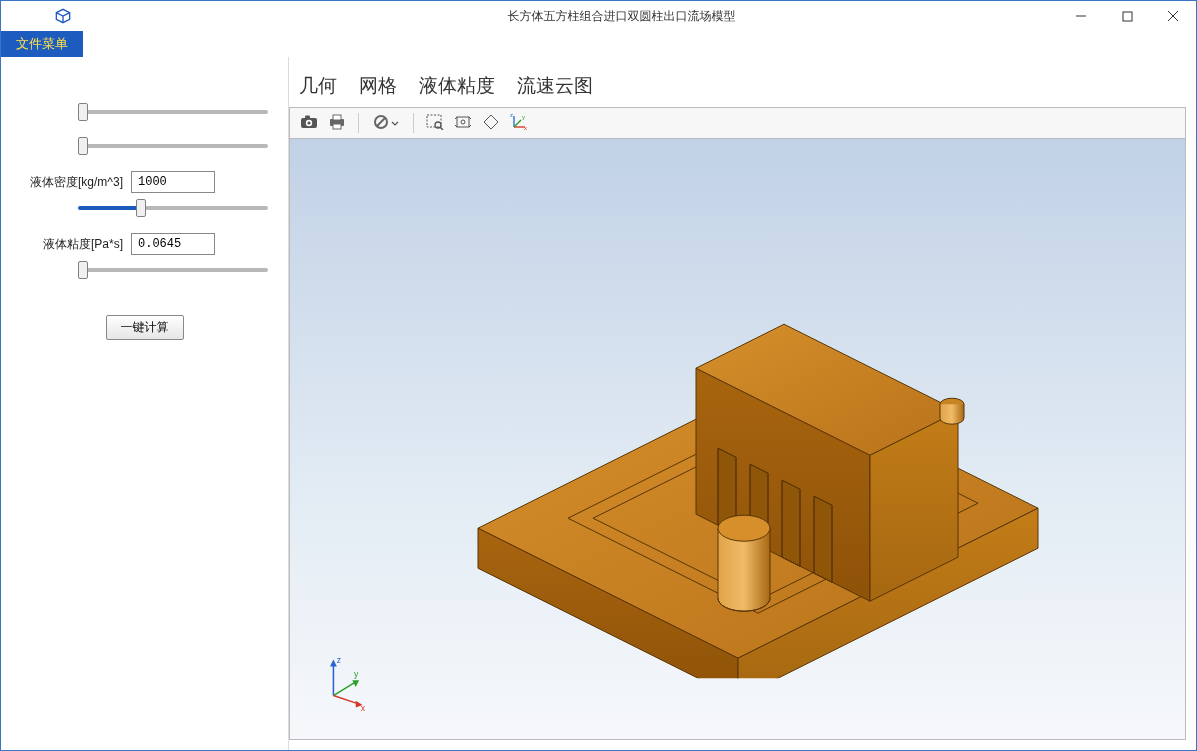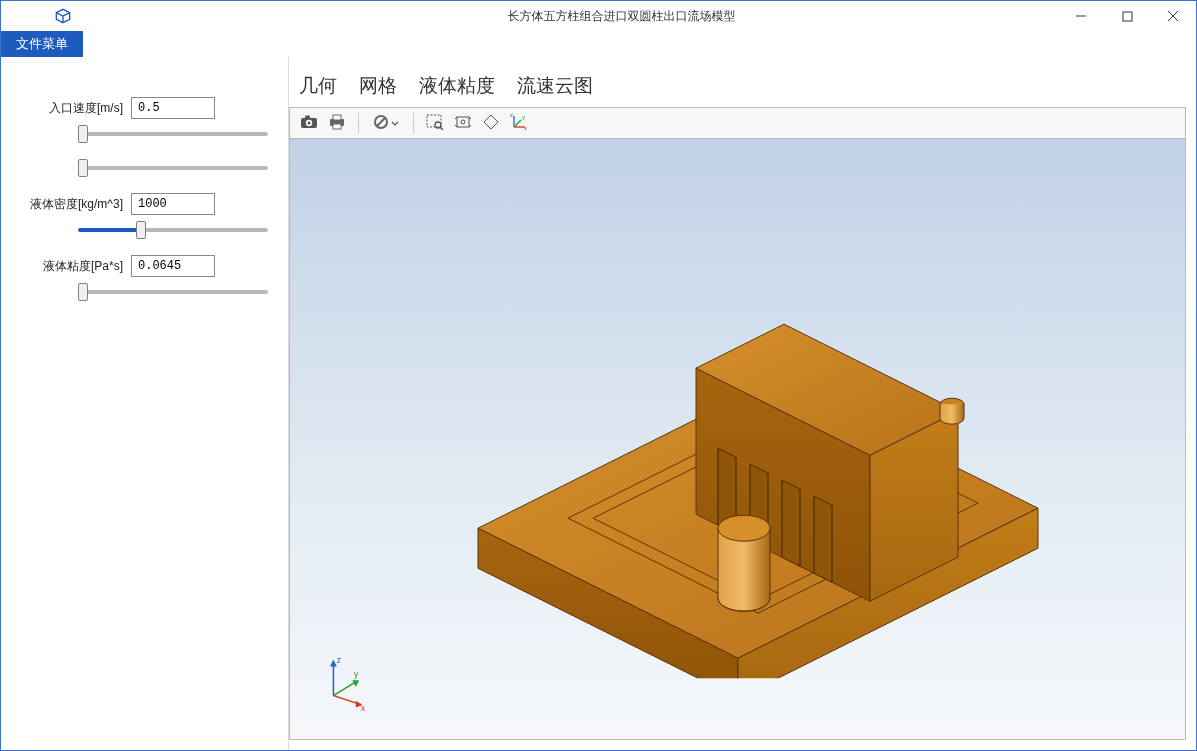--- a/index.html
+++ b/index.html
@@ -9,21 +9,21 @@
   
   .titlebar { height:30px; background:#fff; display:flex; align-items:center; position:relative;margin-left:46px; }
   .titlebar .app-icon { width:20px; height:20px; margin-left:6px; }
   .titlebar .title { position:absolute; left:0; right:0; text-align:center; font-size:12px; color:#333; pointer-events:none; }
   .window-controls { position:absolute; right:0; top:0; height:30px; display:flex; }
   .window-controls .wc { width:46px; height:30px; display:flex; align-items:center; justify-content:center; }
   .wc svg { stroke:#333; }
 
   
   .menubar { height:26px; background:#fff; display:flex; }
-  .menubar .menu-btn { background:#1e5bbf; color:#ffffff; padding:0 14px; display:flex; align-items:center; font-size:13px; cursor:default; border:1px solid #1e5bbf; }
+  .menubar .menu-btn { background:#1e5bbf; color:#fde047; padding:0 14px; display:flex; align-items:center; font-size:13px; cursor:default; border:1px solid #1e5bbf; }
 
   
   .main { display:flex; height:calc(100% - 56px); }
   .sidebar { width:288px; border-right:1px solid #dcdcdc; padding:40px 20px 20px 20px;  background:#fff; }
   .param-row { display:flex; align-items:center; margin-bottom:6px; }
   .param-label { width:110px; text-align:right; padding-right:8px; font-size:12px; color:#222; }
   .param-input { width:84px; border:1px solid #888; padding:3px 6px; font-family: Consolas, "Courier New", monospace; font-size:12px; background:#fff; }
   .slider-row { margin:6px 0 20px 55px; }
   input[type=range].slider {
     -webkit-appearance:none; appearance:none; width:190px; height:4px; background:#b8b8b8;
@@ -95,24 +95,20 @@
 </div>
 
 <div class="menubar">
   <div class="menu-btn">文件菜单</div>
 </div>
 
 <div class="main">
 
   <div class="sidebar">
 
-    <div class="param-row">
-      <div class="param-label">入口速度[m/s]</div>
-      <input class="param-input" value="0.5" style="">
-    </div>
     <div class="slider-row">
       <input type="range" min="0" max="100" value="0" class="slider" style="">
     </div>
 
     <div class="slider-row">
       <input type="range" min="0" max="100" value="0" class="slider" style="">
     </div>
 
     <div class="param-row">
       <div class="param-label">液体密度[kg/m^3]</div>
@@ -123,20 +119,23 @@
     </div>
 
     <div class="param-row">
       <div class="param-label">液体粘度[Pa*s]</div>
       <input class="param-input" value="0.0645" style="">
     </div>
     <div class="slider-row">
       <input type="range" min="0" max="100" value="0" class="slider" style="">
     </div>
 
+    <div class="calc-btn-wrap">
+      <button class="calc-btn">一键计算</button>
+    </div>
   </div>
 
   <div class="content">
 
     <div class="tabs">
       <div class="tab active">几何</div>
       <div class="tab">网格</div>
       <div class="tab">液体粘度</div>
       <div class="tab">流速云图</div>
     </div>

